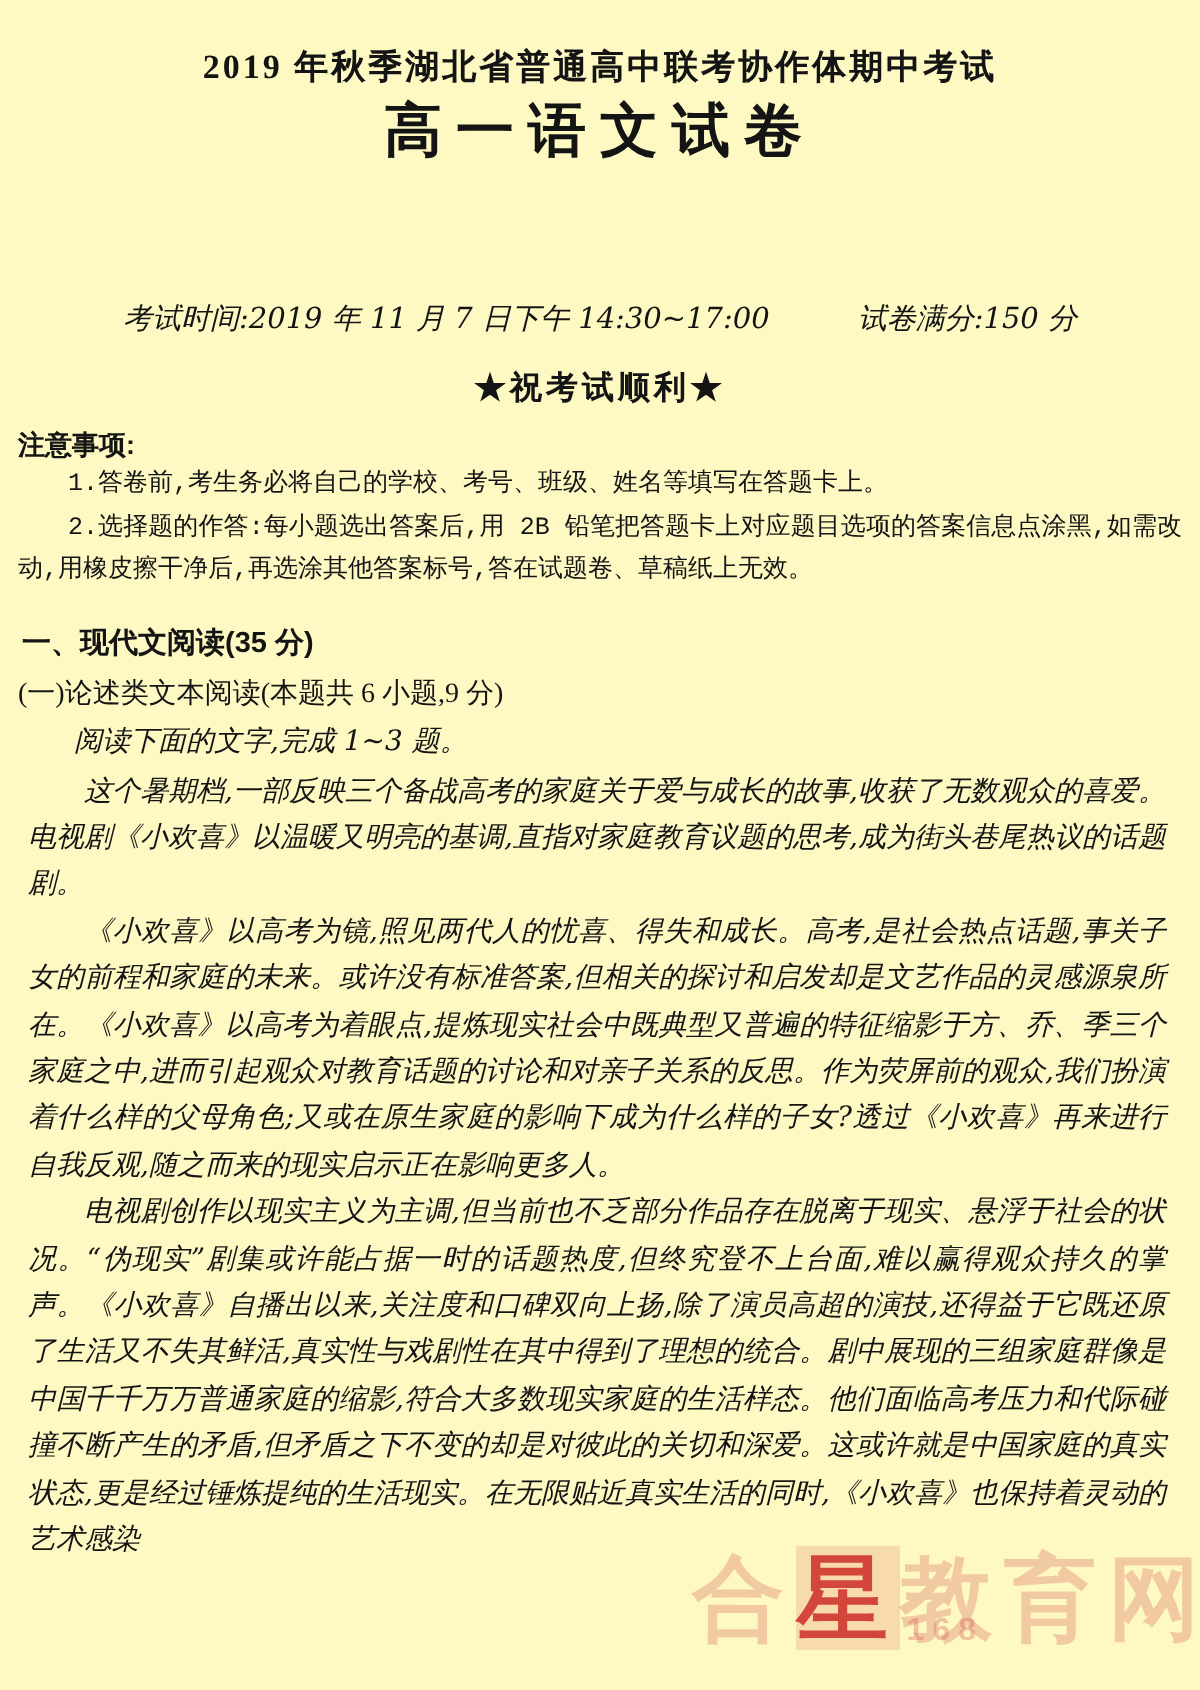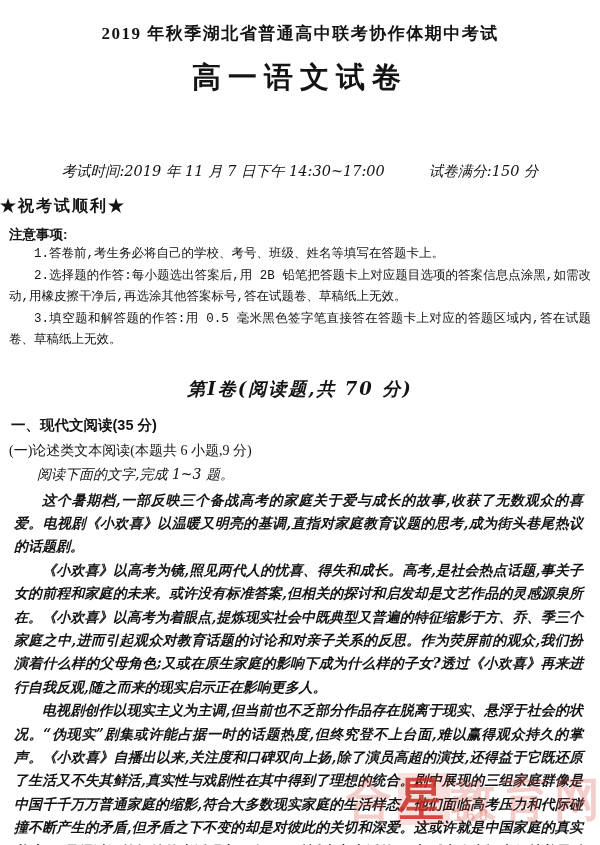--- a/index.html
+++ b/index.html
@@ -1,37 +1,37 @@
 <!DOCTYPE html>
 <html><head>
 <meta charset="utf-8">
 <style>
   html,body { margin:0; padding:0; background:#d8d8d8; }
   .sheet {
     position:relative; width:600px; height:845px; margin:0 auto;
-    background:#ffffff; overflow:hidden; color:#141414;
+    background:#fef9c3; overflow:hidden; color:#141414;
     font-family:"Liberation Serif", serif;
     box-shadow:0 0 4px rgba(0,0,0,.25);
   }
   .title1 {
     padding-top:22px; text-align:center;
     font-family:"Liberation Serif", serif; font-weight:bold;
     font-size:17px; letter-spacing:1.5px;
   }
   .title2 {
-    margin-top:13px; text-align:center;
+    margin-top:1px; text-align:center;
     font-family:Liberation Mono, monospace; font-weight:bold;
     font-size:29px; letter-spacing:7px;
   }
   .info-row {
     margin-top:64px; display:flex; justify-content:center; gap:44px;
     font-family:"DejaVu Serif", serif; font-style:italic; font-size:14.5px;
   }
   .wish {
-    margin-top:15px; 
+    margin-top:15px; text-align:center;
     font-family:"Liberation Serif", serif; font-weight:bold;
     font-size:16px; letter-spacing:2px;
   }
   .notice-block { margin:9px 9px 0 9px; }
   .notice-title {
     font-family:"Liberation Sans", sans-serif; font-weight:bold; font-size:13.5px;
   }
   .notice-item {
     margin:0; text-indent:2em; text-align:justify;
     font-family:Liberation Mono, monospace; font-size:12.5px; line-height:21.5px;
@@ -50,21 +50,21 @@
     font-family:"Liberation Serif", serif; font-size:14px;
   }
   .read-instr {
     margin:6px 10px 0 9px; text-indent:2em;
     font-family:"DejaVu Serif", serif; font-style:italic; font-size:14px;
   }
   .passage { margin:5px 17px 0 14px; }
   .passage p {
     margin:0; text-indent:2em; text-align:justify;
     font-family:"DejaVu Serif", serif; font-style:italic;
-    font-size:14px; line-height:23.4px;font-weight:bold;
+    font-size:14px; line-height:23.4px;
   }
   .watermark {
     position:absolute; right:-6px; bottom:14px;
     font-family:"Liberation Sans", sans-serif; font-weight:bold;
     font-size:46px; letter-spacing:6px; white-space:nowrap;
     color:rgba(214,92,82,0.30); pointer-events:none;
   }
   .watermark .wm-hl {
     color:rgba(205,45,38,0.85);
     background:rgba(205,45,38,0.15);
@@ -88,24 +88,22 @@
     <span>考试时间:2019 年 11 月 7 日下午 14:30~17:00</span>
     <span>试卷满分:150 分</span>
   </div>
 
   <div class="wish">★祝考试顺利★</div>
 
   <div class="notice-block">
     <div class="notice-title">注意事项:</div>
     <p class="notice-item">1.答卷前,考生务必将自己的学校、考号、班级、姓名等填写在答题卡上。</p>
     <p class="notice-item">2.选择题的作答:每小题选出答案后,用 2B 铅笔把答题卡上对应题目选项的答案信息点涂黑,如需改动,用橡皮擦干净后,再选涂其他答案标号,答在试题卷、草稿纸上无效。</p>
-    <p class="notice-item">3.填空题和解答题的作答:用 0.5 毫米黑色签字笔直接答在答题卡上对应的答题区域内,答在试题卷、草稿纸上无效。</p>
   </div>
 
-  <div class="vol-title">第Ⅰ卷(阅读题,共 70 分)</div>
 
   <div class="part-heading">一、现代文阅读(35 分)</div>
   <div class="part-sub">(一)论述类文本阅读(本题共 6 小题,9 分)</div>
   <div class="read-instr">阅读下面的文字,完成 1~3 题。</div>
 
   <div class="passage">
     <p>这个暑期档,一部反映三个备战高考的家庭关于爱与成长的故事,收获了无数观众的喜爱。电视剧《小欢喜》以温暖又明亮的基调,直指对家庭教育议题的思考,成为街头巷尾热议的话题剧。</p>
     <p>《小欢喜》以高考为镜,照见两代人的忧喜、得失和成长。高考,是社会热点话题,事关子女的前程和家庭的未来。或许没有标准答案,但相关的探讨和启发却是文艺作品的灵感源泉所在。《小欢喜》以高考为着眼点,提炼现实社会中既典型又普遍的特征缩影于方、乔、季三个家庭之中,进而引起观众对教育话题的讨论和对亲子关系的反思。作为荧屏前的观众,我们扮演着什么样的父母角色;又或在原生家庭的影响下成为什么样的子女?透过《小欢喜》再来进行自我反观,随之而来的现实启示正在影响更多人。</p>
     <p>电视剧创作以现实主义为主调,但当前也不乏部分作品存在脱离于现实、悬浮于社会的状况。“伪现实”剧集或许能占据一时的话题热度,但终究登不上台面,难以赢得观众持久的掌声。《小欢喜》自播出以来,关注度和口碑双向上扬,除了演员高超的演技,还得益于它既还原了生活又不失其鲜活,真实性与戏剧性在其中得到了理想的统合。剧中展现的三组家庭群像是中国千千万万普通家庭的缩影,符合大多数现实家庭的生活样态。他们面临高考压力和代际碰撞不断产生的矛盾,但矛盾之下不变的却是对彼此的关切和深爱。这或许就是中国家庭的真实状态,更是经过锤炼提纯的生活现实。在无限贴近真实生活的同时,《小欢喜》也保持着灵动的艺术感染</p>
   </div>

